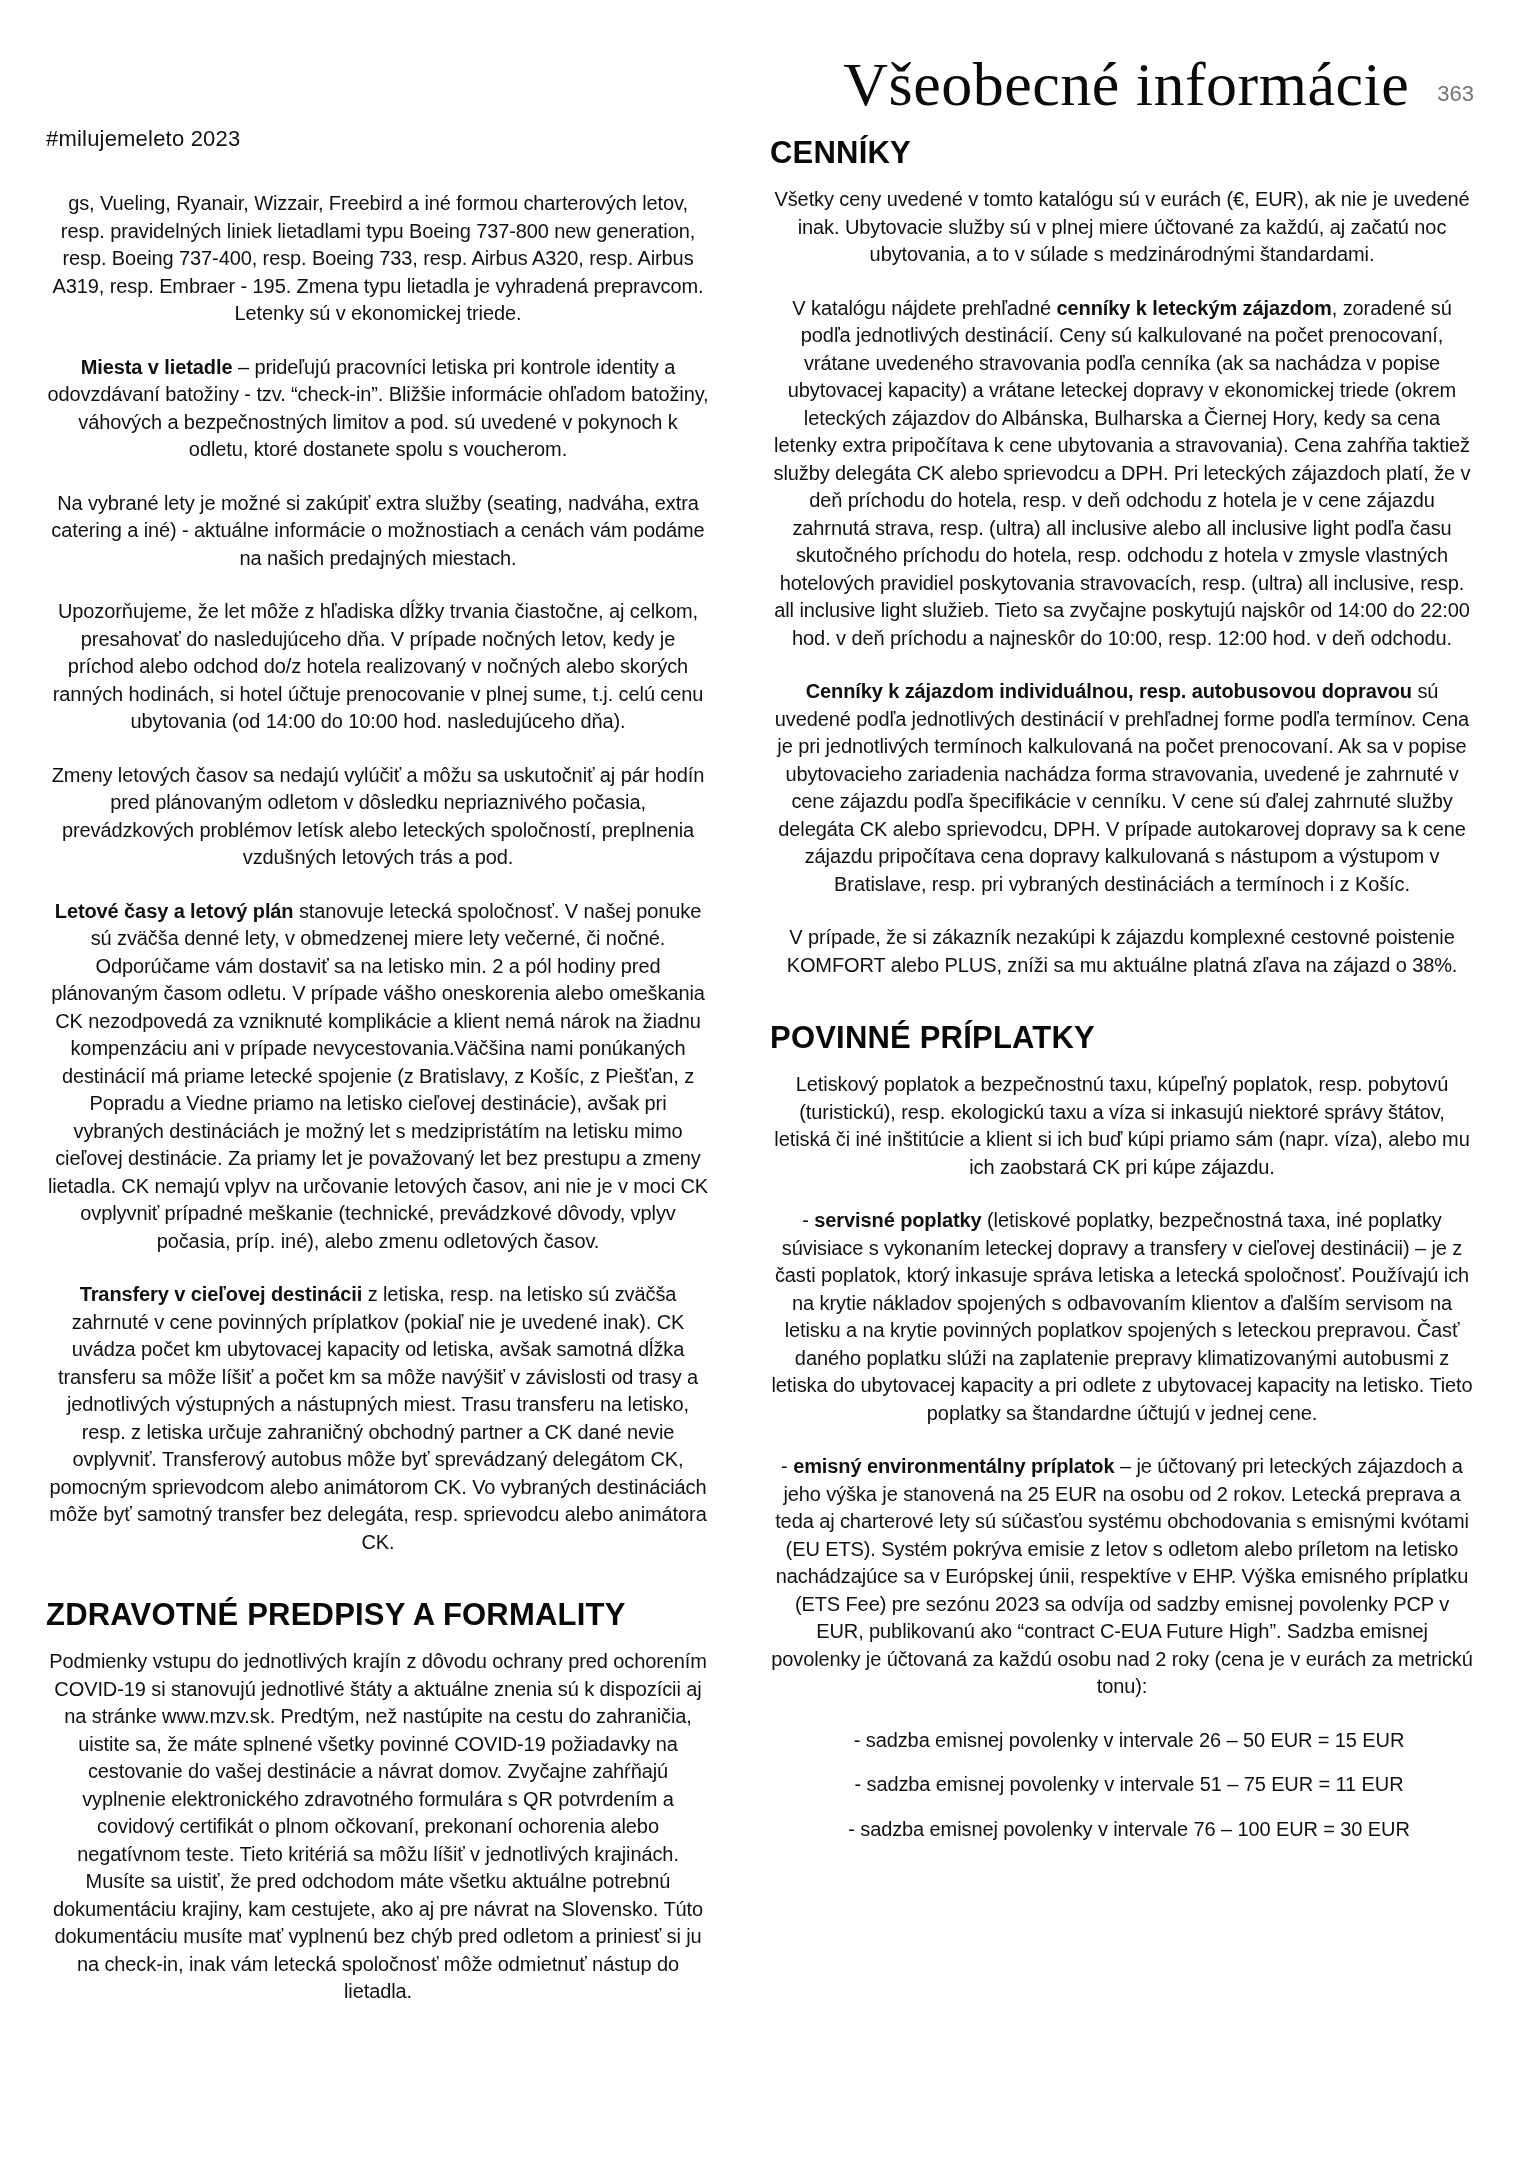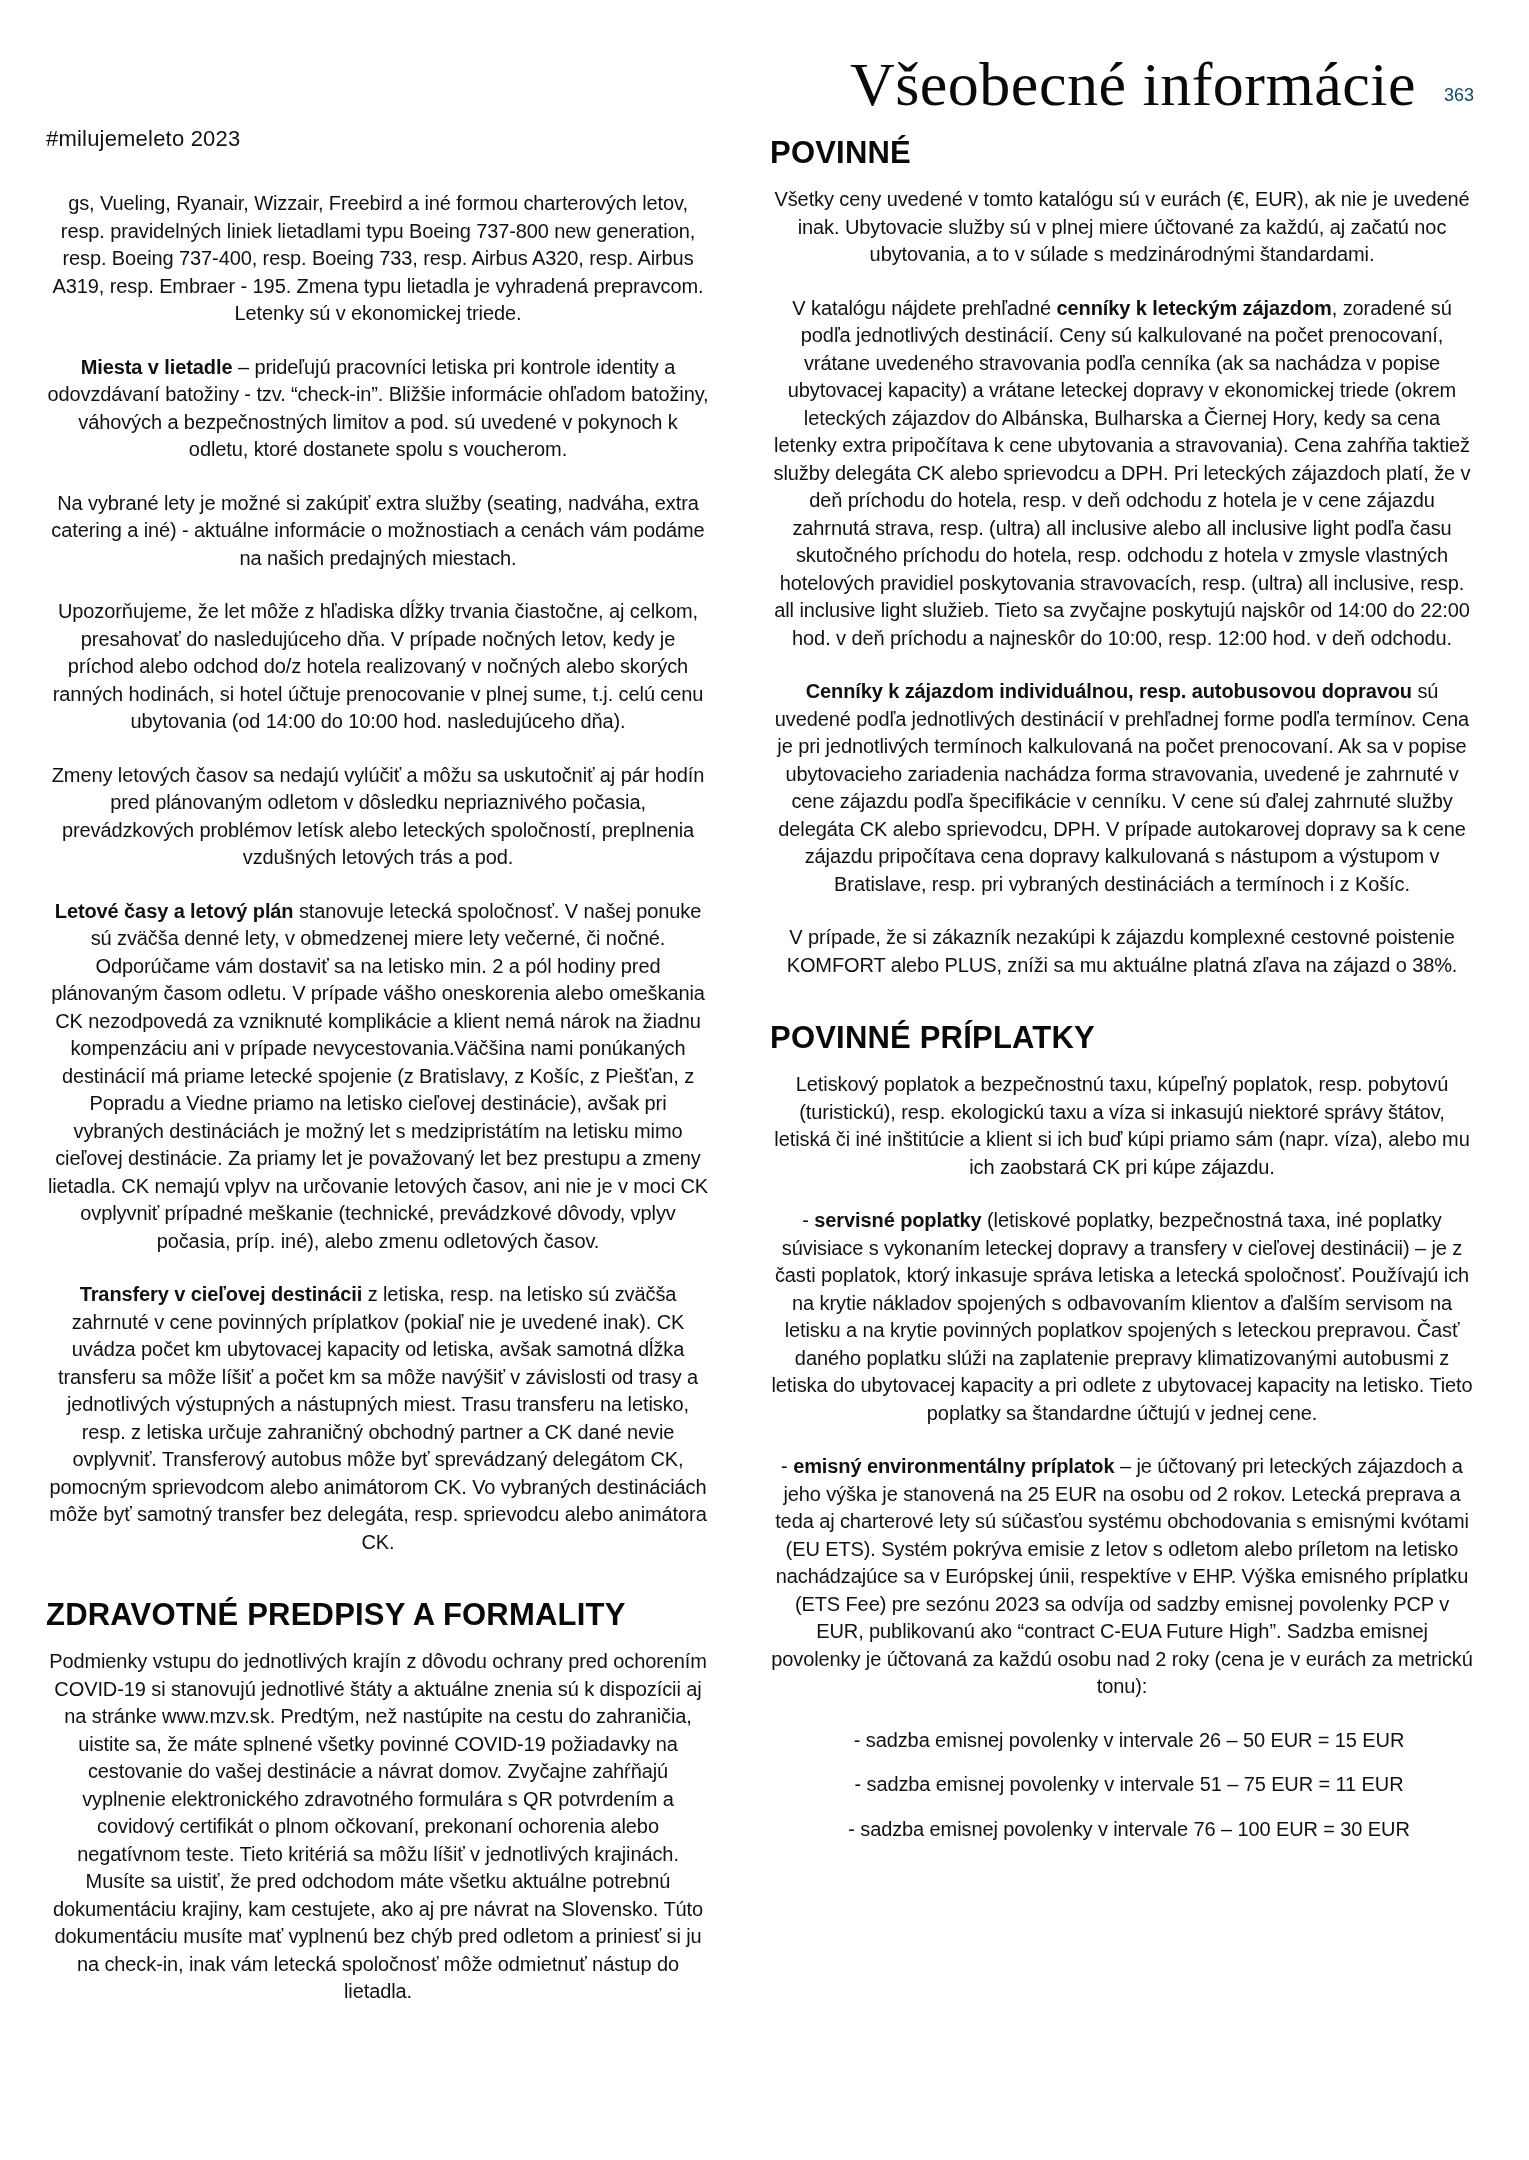--- a/index.html
+++ b/index.html
@@ -38,24 +38,24 @@
   .page-title {
     font-family:"Liberation Serif", serif;
     font-size:62px;
     line-height:1.1;
     letter-spacing:0.5px;
     color:#0a0a0a;
     margin-left:27px;
   }
   .page-num {
     display:inline-block;
-    font-size:18px;
+    font-size:22px;
     margin-left:28px;
     transform:translateY(-4px);
-    color:#0c4a6e;
+    color:#737373;
   }
   .section-h {
     font-size:31px;
     font-weight:700;
     letter-spacing:0.2px;
     line-height:1.1;
     margin:42px 0 16px 0;
     color:#0a0a0a;
   }
   .section-h.first { margin-top:0; }
@@ -98,21 +98,21 @@
     <h2 class="section-h">ZDRAVOTNÉ PREDPISY A FORMALITY</h2>
 
     <p class="body-p"><span>Podmienky vstupu do jednotlivých krajín z dôvodu ochrany pred ochorením COVID-19 si stanovujú jednotlivé štáty a aktuálne znenia sú k dispozícii aj na stránke www.mzv.sk. Predtým, než nastúpite na cestu do zahraničia, uistite sa, že máte splnené všetky povinné COVID-19 požiadavky na cestovanie do vašej destinácie a návrat domov. Zvyčajne zahŕňajú vyplnenie elektronického zdravotného formulára s QR potvrdením a covidový certifikát o plnom očkovaní, prekonaní ochorenia alebo negatívnom teste. Tieto kritériá sa môžu líšiť v jednotlivých krajinách. Musíte sa uistiť, že pred odchodom máte všetku aktuálne potrebnú dokumentáciu krajiny, kam cestujete, ako aj pre návrat na Slovensko. Túto dokumentáciu musíte mať vyplnenú bez chýb pred odletom a priniesť si ju na check-in, inak vám letecká spoločnosť môže odmietnuť nástup do lietadla.</span></p>
   </div>
 
   <div class="col-right">
     <div class="title-row">
       <span class="page-title">Všeobecné informácie</span><span class="page-num">363</span>
     </div>
 
-    <h2 class="section-h first">POVINNÉ</h2>
+    <h2 class="section-h first">CENNÍKY</h2>
 
     <p class="body-p"><span>Všetky ceny uvedené v tomto katalógu sú v eurách (€, EUR), ak nie je uvedené inak. Ubytovacie služby sú v plnej miere účtované za každú, aj začatú noc ubytovania, a to v súlade s medzinárodnými štandardami.</span></p>
 
     <p class="body-p"><span>V katalógu nájdete prehľadné </span><strong>cenníky k leteckým zájazdom</strong><span>, zoradené sú podľa jednotlivých destinácií. Ceny sú kalkulované na počet prenocovaní, vrátane uvedeného stravovania podľa cenníka (ak sa nachádza v popise ubytovacej kapacity) a vrátane leteckej dopravy v ekonomickej triede (okrem leteckých zájazdov do Albánska, Bulharska a Čiernej Hory, kedy sa cena letenky extra pripočítava k cene ubytovania a stravovania). Cena zahŕňa taktiež služby delegáta CK alebo sprievodcu a DPH. Pri leteckých zájazdoch platí, že v deň príchodu do hotela, resp. v deň odchodu z hotela je v cene zájazdu zahrnutá strava, resp. (ultra) all inclusive alebo all inclusive light podľa času skutočného príchodu do hotela, resp. odchodu z hotela v zmysle vlastných hotelových pravidiel poskytovania stravovacích, resp. (ultra) all inclusive, resp. all inclusive light služieb. Tieto sa zvyčajne poskytujú najskôr od 14:00 do 22:00 hod. v deň príchodu a najneskôr do 10:00, resp. 12:00 hod. v deň odchodu.</span></p>
 
     <p class="body-p"><strong>Cenníky k zájazdom individuálnou, resp. autobusovou dopravou</strong><span> sú uvedené podľa jednotlivých destinácií v prehľadnej forme podľa termínov. Cena je pri jednotlivých termínoch kalkulovaná na počet prenocovaní. Ak sa v popise ubytovacieho zariadenia nachádza forma stravovania, uvedené je zahrnuté v cene zájazdu podľa špecifikácie v cenníku. V cene sú ďalej zahrnuté služby delegáta CK alebo sprievodcu, DPH. V prípade autokarovej dopravy sa k cene zájazdu pripočítava cena dopravy kalkulovaná s nástupom a výstupom v Bratislave, resp. pri vybraných destináciách a termínoch i z Košíc.</span></p>
 
     <p class="body-p"><span>V prípade, že si zákazník nezakúpi k zájazdu komplexné cestovné poistenie KOMFORT alebo PLUS, zníži sa mu aktuálne platná zľava na zájazd o 38%.</span></p>
 
     <h2 class="section-h">POVINNÉ PRÍPLATKY</h2>

